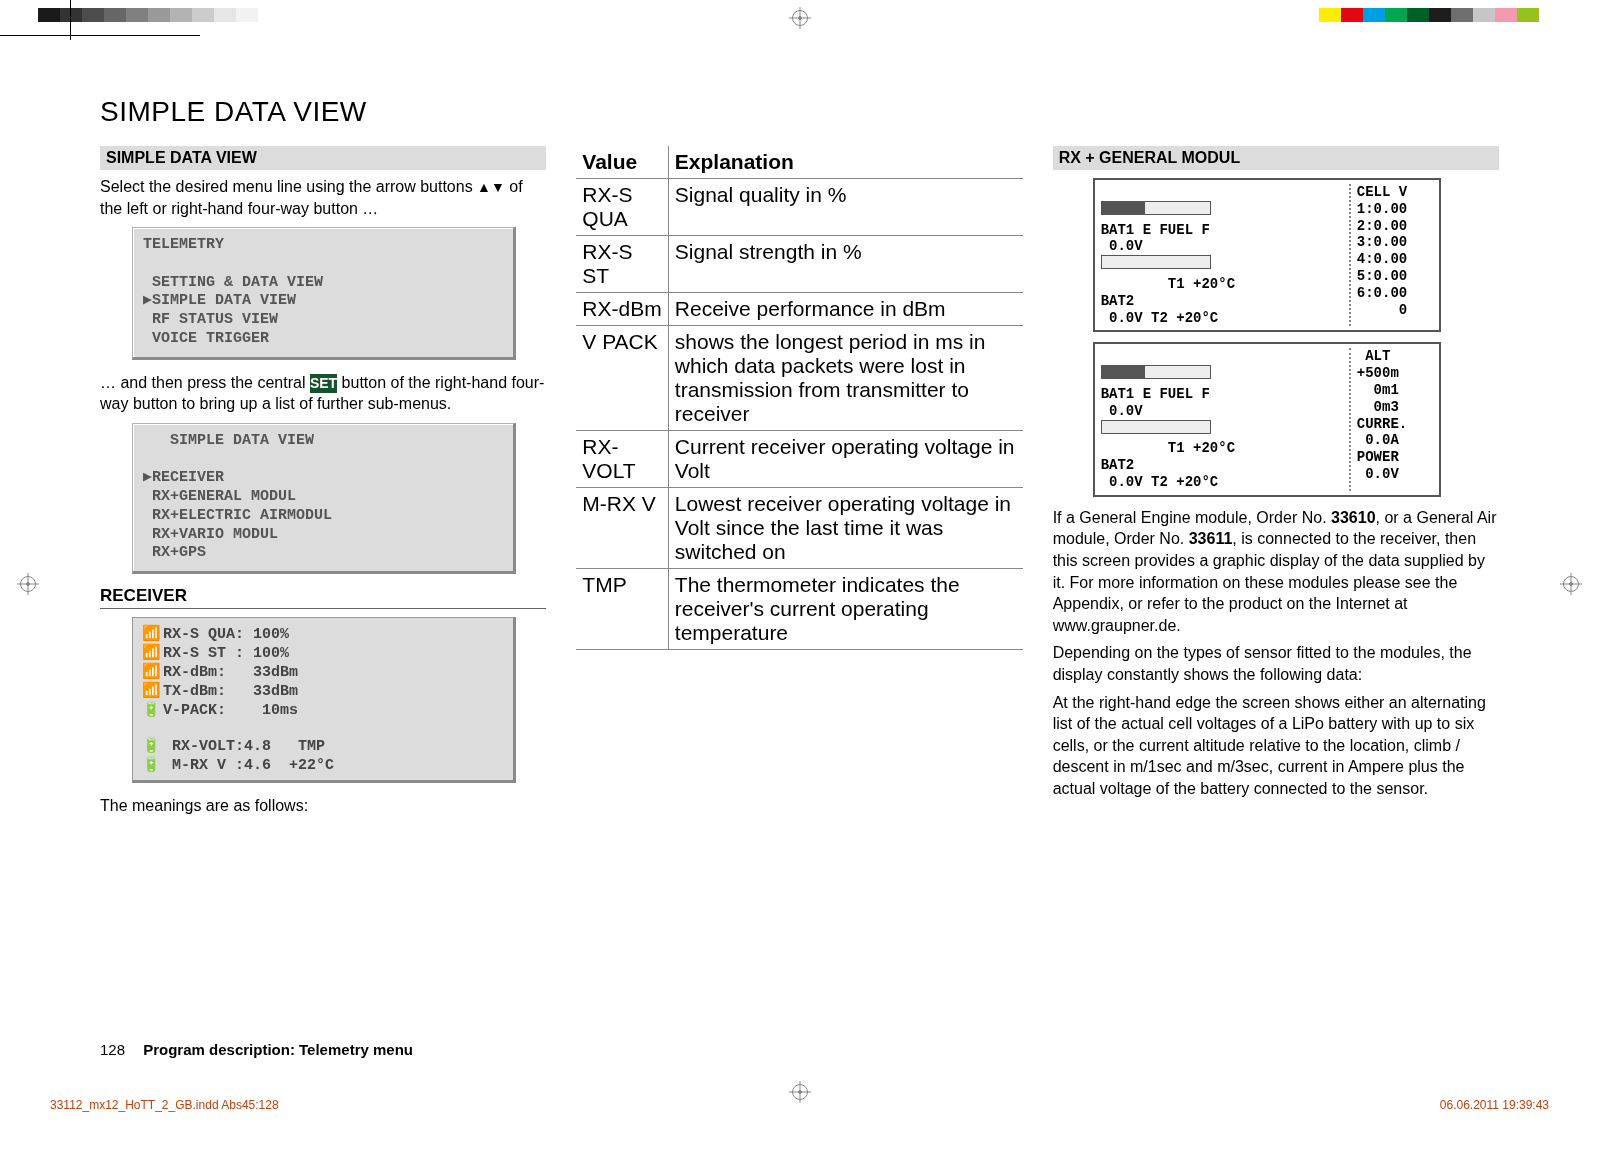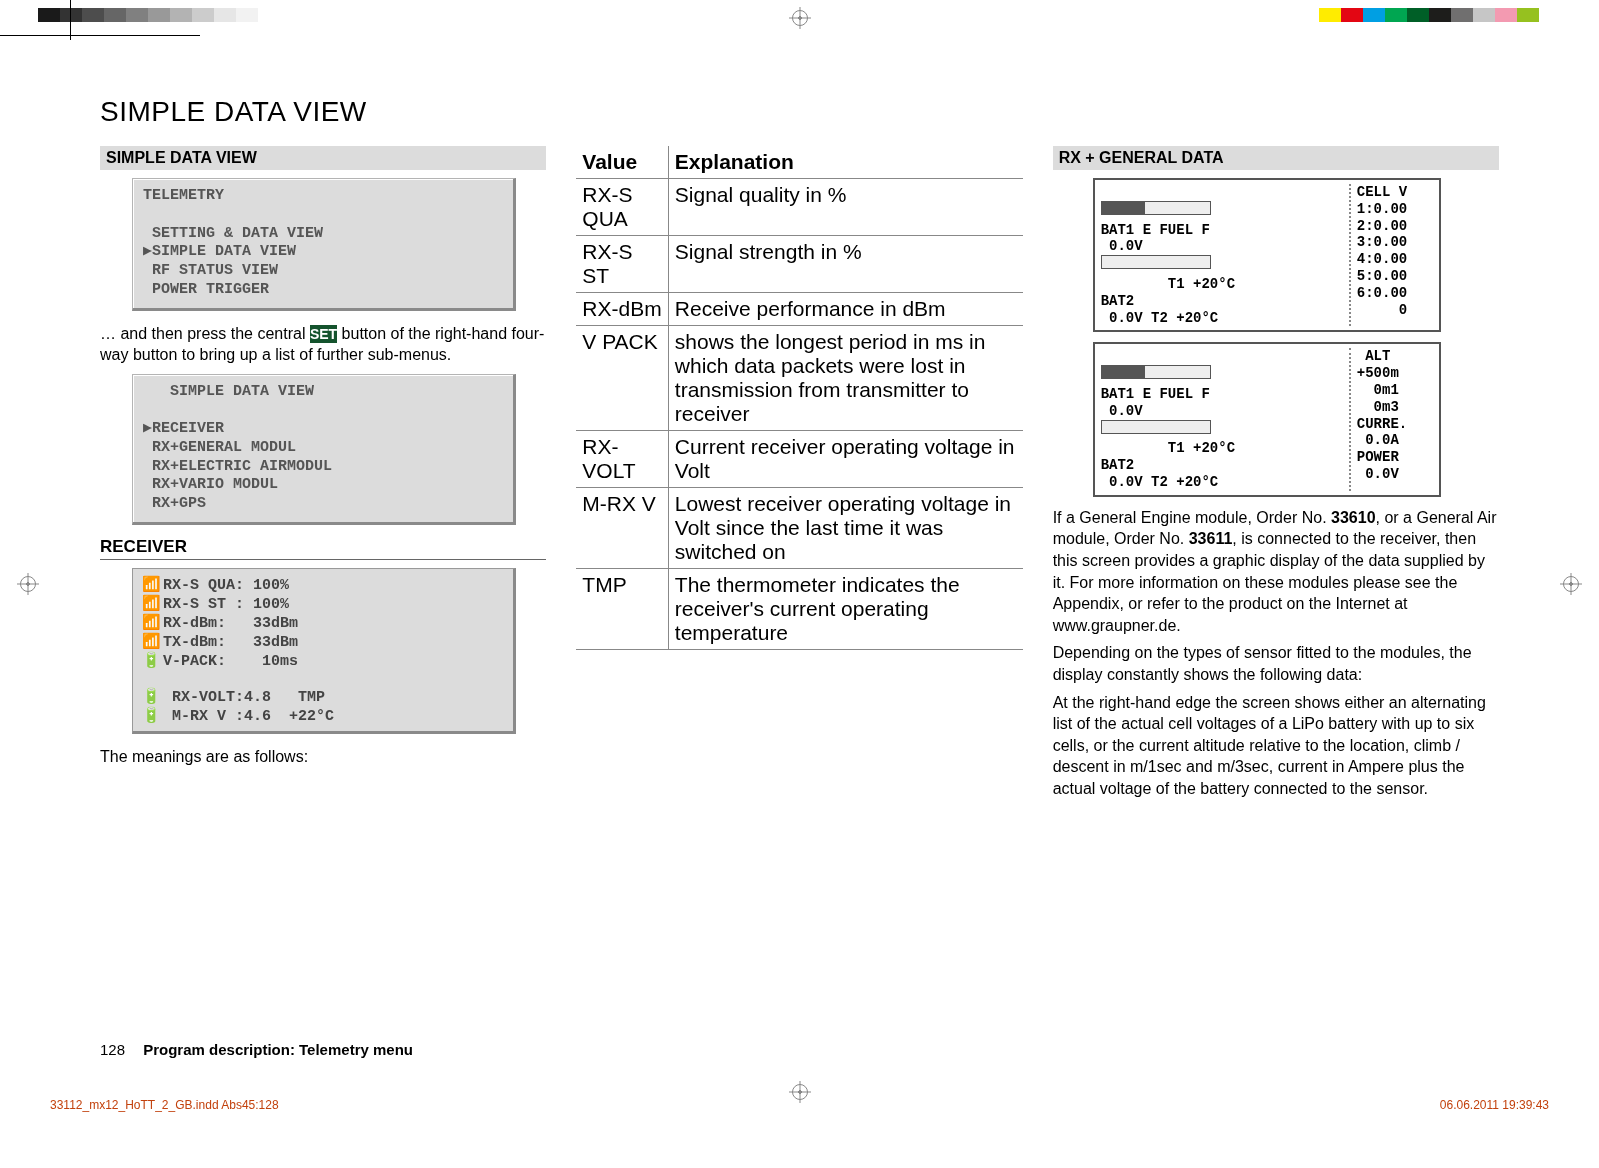--- a/index.html
+++ b/index.html
@@ -188,27 +188,30 @@
 <div class="crop-outer-h" style="top:35px; left:0;"></div>
 <div class="crop-outer-v" style="top:0; left:70px;"></div>
 
 <div class="page">
   <h1 class="title">SIMPLE DATA VIEW</h1>
 
   <div class="columns">
 
     <div class="col">
       <div class="section-head">SIMPLE DATA VIEW</div>
+      <p>
+        <span>Select the desired menu line using the arrow buttons </span><span class="arrow-glyph">▲▼</span><span> of the left or right-hand four-way button …</span>
+      </p>
 
       <div class="lcd"><span>TELEMETRY</span>
 
 <span> SETTING &amp; DATA VIEW</span>
 <span class="arrow">▶</span><span>SIMPLE DATA VIEW</span>
 <span> RF STATUS VIEW</span>
-<span> POWER TRIGGER</span>
+<span> VOICE TRIGGER</span>
 </div>
 
       <p>
         <span>… and then press the central </span><span class="set-tag">SET</span><span> button of the right-hand four-way button to bring up a list of further sub-menus.</span>
       </p>
 
       <div class="lcd"><span>   SIMPLE DATA VIEW</span>
 
 <span class="arrow">▶</span><span>RECEIVER</span>
 <span> RX+GENERAL MODUL</span>
@@ -265,21 +268,21 @@
             </tr>
             <tr>
               <td>TMP</td>
               <td>The thermometer indicates the receiver's current operating temperature</td>
             </tr>
           </tbody>
       </table>
     </div>
 
     <div class="col">
-      <div class="section-head">RX + GENERAL DATA</div>
+      <div class="section-head">RX + GENERAL MODUL</div>
 
       <div class="modscreen">
         <div class="left">
 <span class="gauge"><span class="bar40"></span></span>
 <span>BAT1 E FUEL F</span>
 <span> 0.0V</span>
 <span class="gauge"><span class="bar0"></span></span>
 <span>        T1 +20°C</span>
 <span>BAT2</span>
 <span> 0.0V T2 +20°C</span></div>

